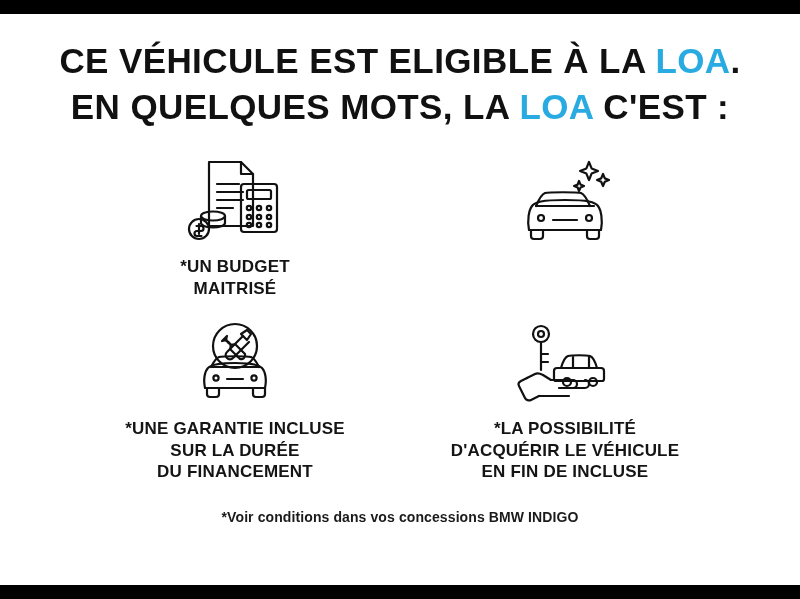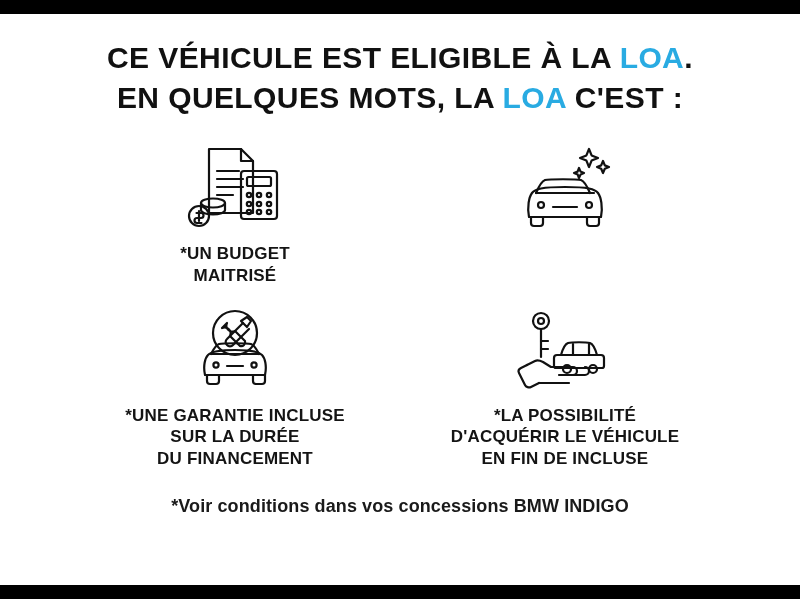--- a/index.html
+++ b/index.html
@@ -19,21 +19,21 @@
     top: 14px;
     width: 800px;
     height: 571px;
     background: #ffffff;
     box-sizing: border-box;
   }
   .headline {
     text-align: center;
     padding-top: 24px;
     font-weight: bold;
-    font-size: 30px;
+    font-size: 35px;
     letter-spacing: 0.4px;
     color: #111111;
     line-height: 1.32;
   }
   .headline .line {
     display: block;
     white-space: nowrap;
   }
   .accent {
     color: #29abe2;
@@ -63,21 +63,21 @@
     font-size: 17px;
     font-weight: bold;
     color: #141414;
     line-height: 1.28;
     letter-spacing: 0.2px;
     white-space: pre-line;
   }
   .footnote {
     margin-top: 26px;
     text-align: center;
-    font-size: 18px;
+    font-size: 14px;
     font-weight: bold;
     color: #1a1a1a;
     letter-spacing: 0.1px;
   }
   svg { display: block; }
 </style>
 </head>
 <body>
 
 <div class="poster">

